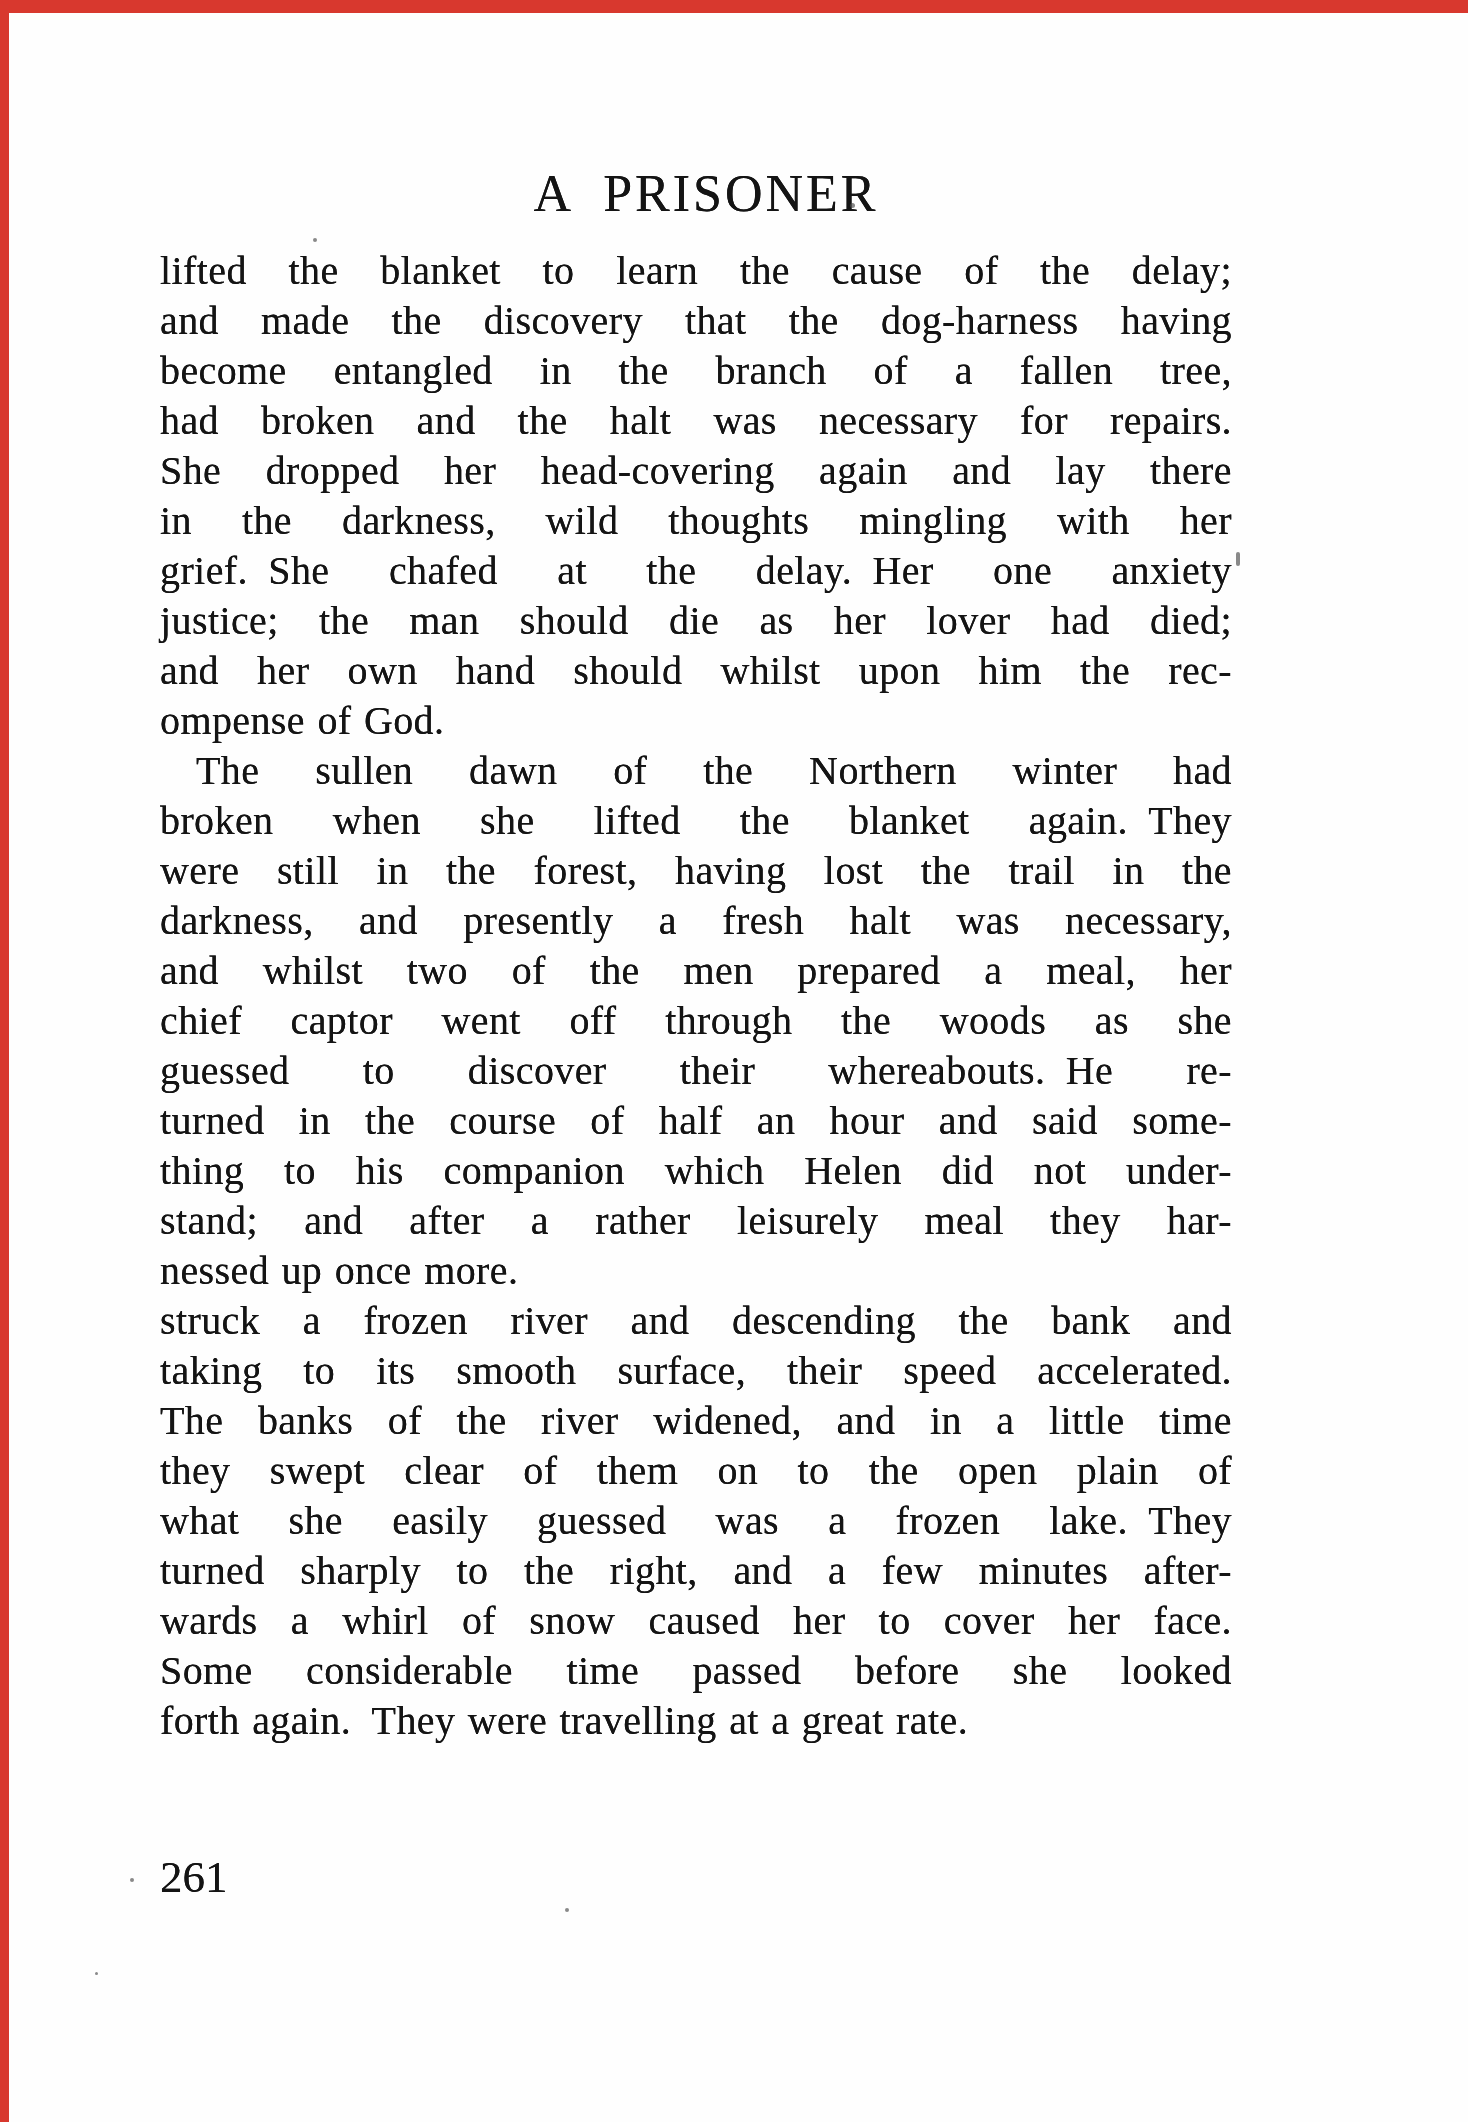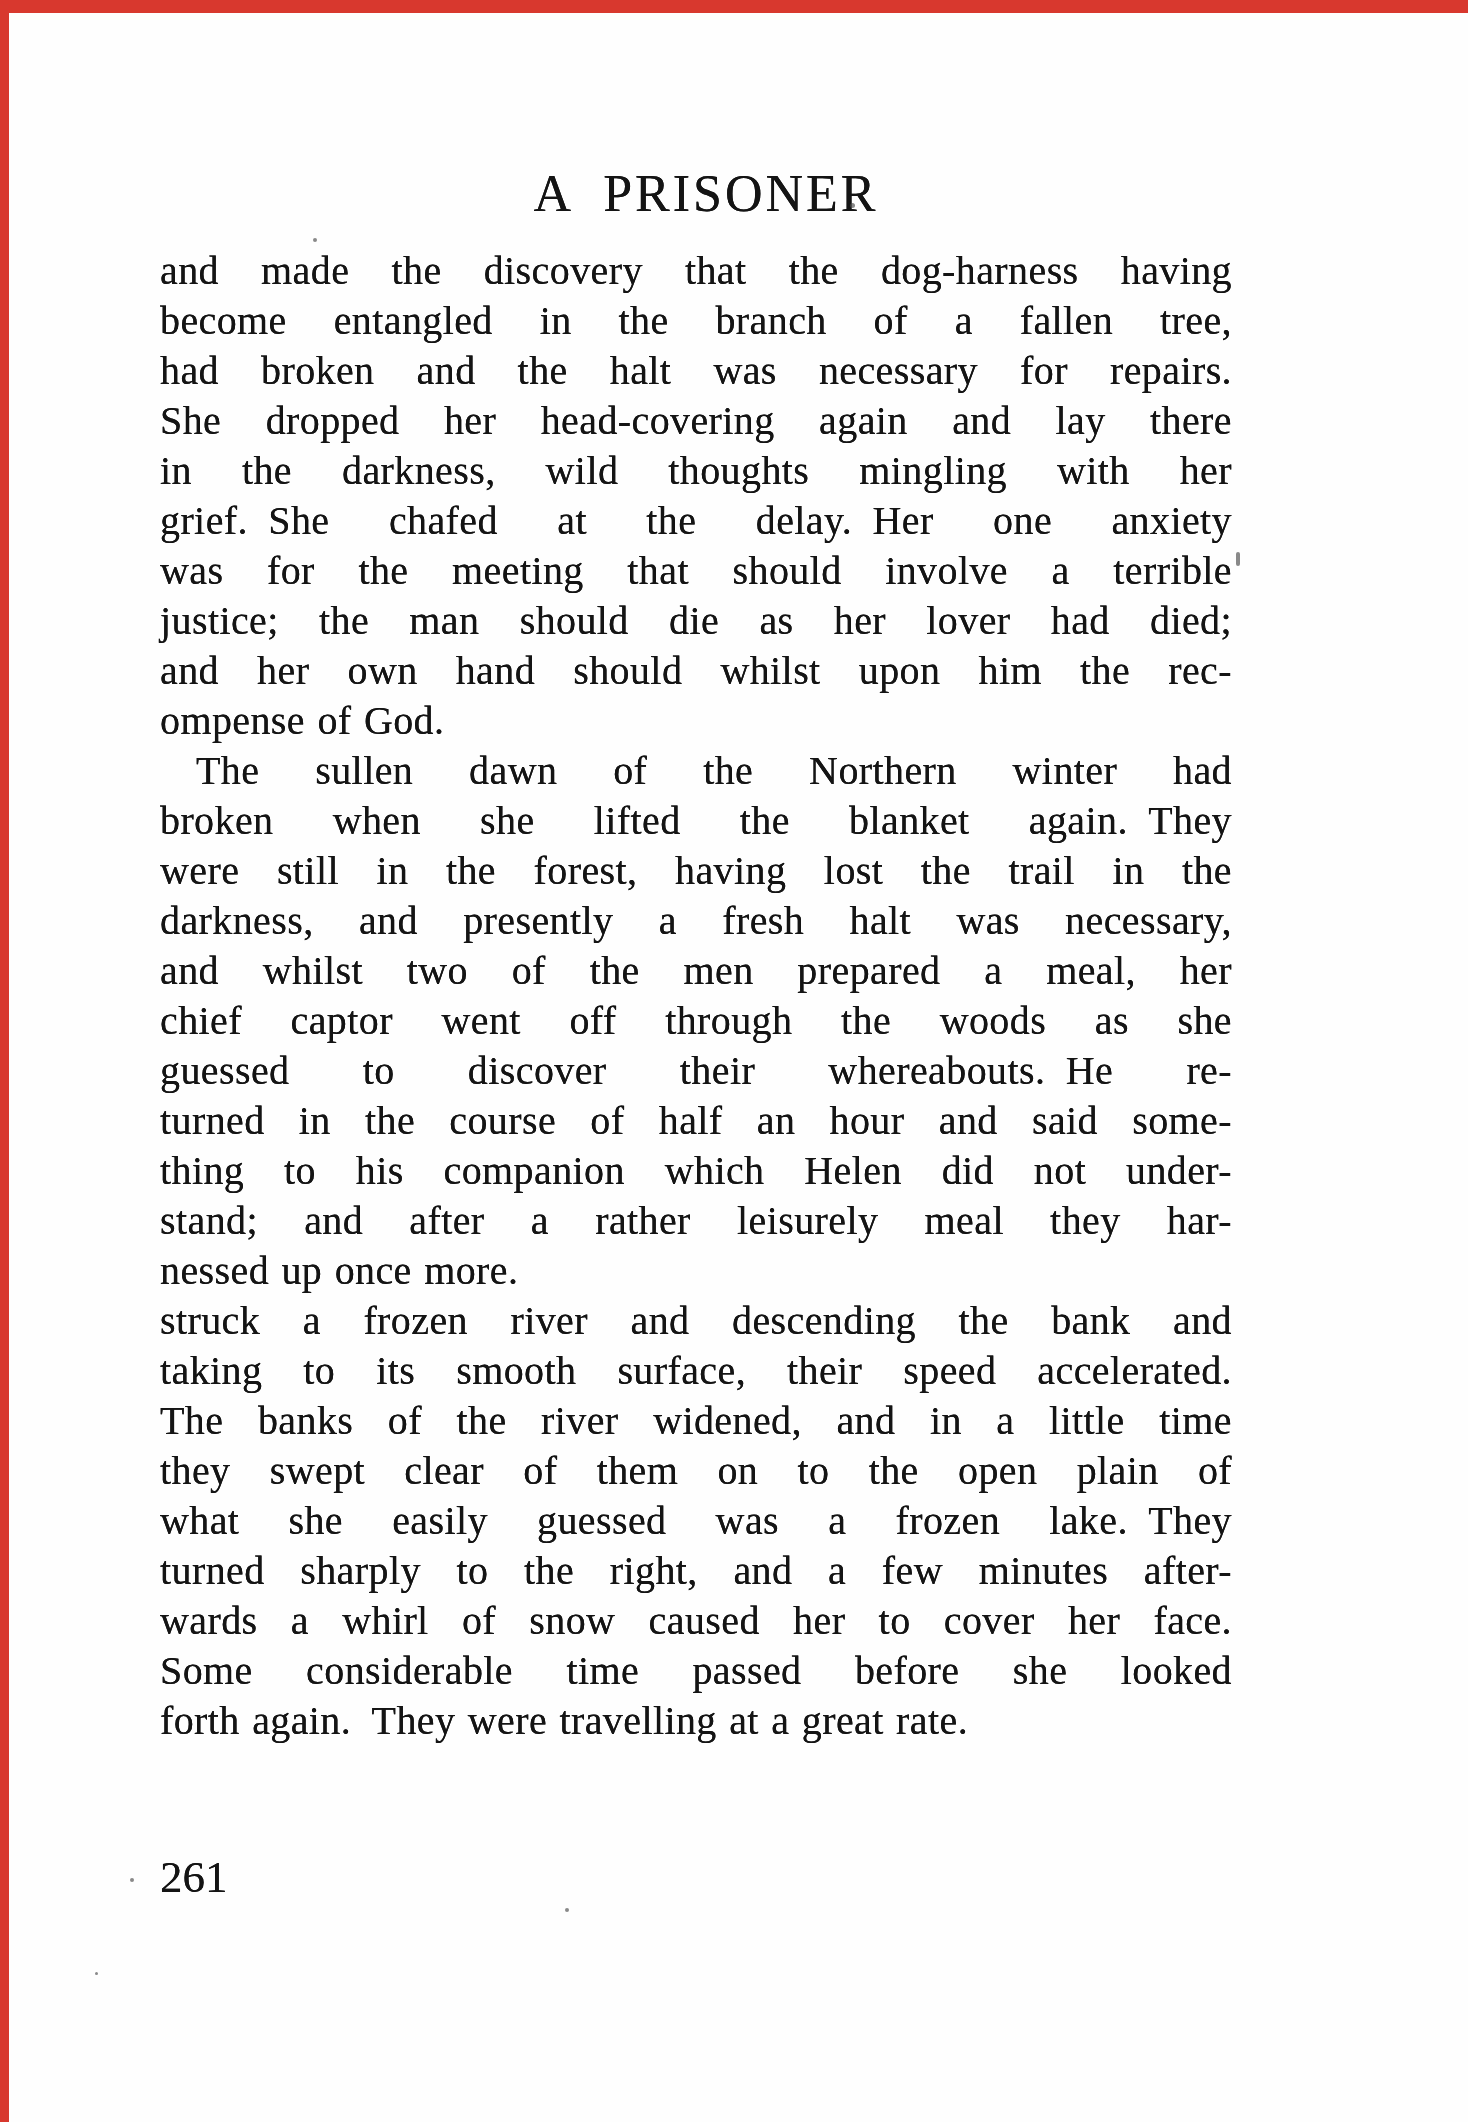--- a/index.html
+++ b/index.html
@@ -91,27 +91,27 @@
 <body>
 
 <div class="scan">
   <div class="edge-top"></div>
   <div class="edge-left"></div>
 
   <h1 class="title">A PRISONER</h1>
 
   <div class="body">
       <div class="para">
+        <div class="line justified-fit">lifted the blanket to learn the cause of the delay;</div>
         <div class="line justified-fit">and made the discovery that the dog-harness having</div>
         <div class="line justified-fit">become entangled in the branch of a fallen tree,</div>
         <div class="line justified-fit">had broken and the halt was necessary for repairs.</div>
         <div class="line justified-fit">She dropped her head-covering again and lay there</div>
         <div class="line justified-fit">in the darkness, wild thoughts mingling with her</div>
         <div class="line justified-fit">grief. She chafed at the delay. Her one anxiety</div>
-        <div class="line justified-fit">was for the meeting that should involve a terrible</div>
         <div class="line justified-fit">justice; the man should die as her lover had died;</div>
         <div class="line justified-fit">and her own hand should whilst upon him the rec-</div>
         <div class="line justified-fit last">ompense of God.</div>
       </div>
       <div class="para">
         <div class="line justified-fit first-indent">The sullen dawn of the Northern winter had</div>
         <div class="line justified-fit">broken when she lifted the blanket again. They</div>
         <div class="line justified-fit">were still in the forest, having lost the trail in the</div>
         <div class="line justified-fit">darkness, and presently a fresh halt was necessary,</div>
         <div class="line justified-fit">and whilst two of the men prepared a meal, her</div>

